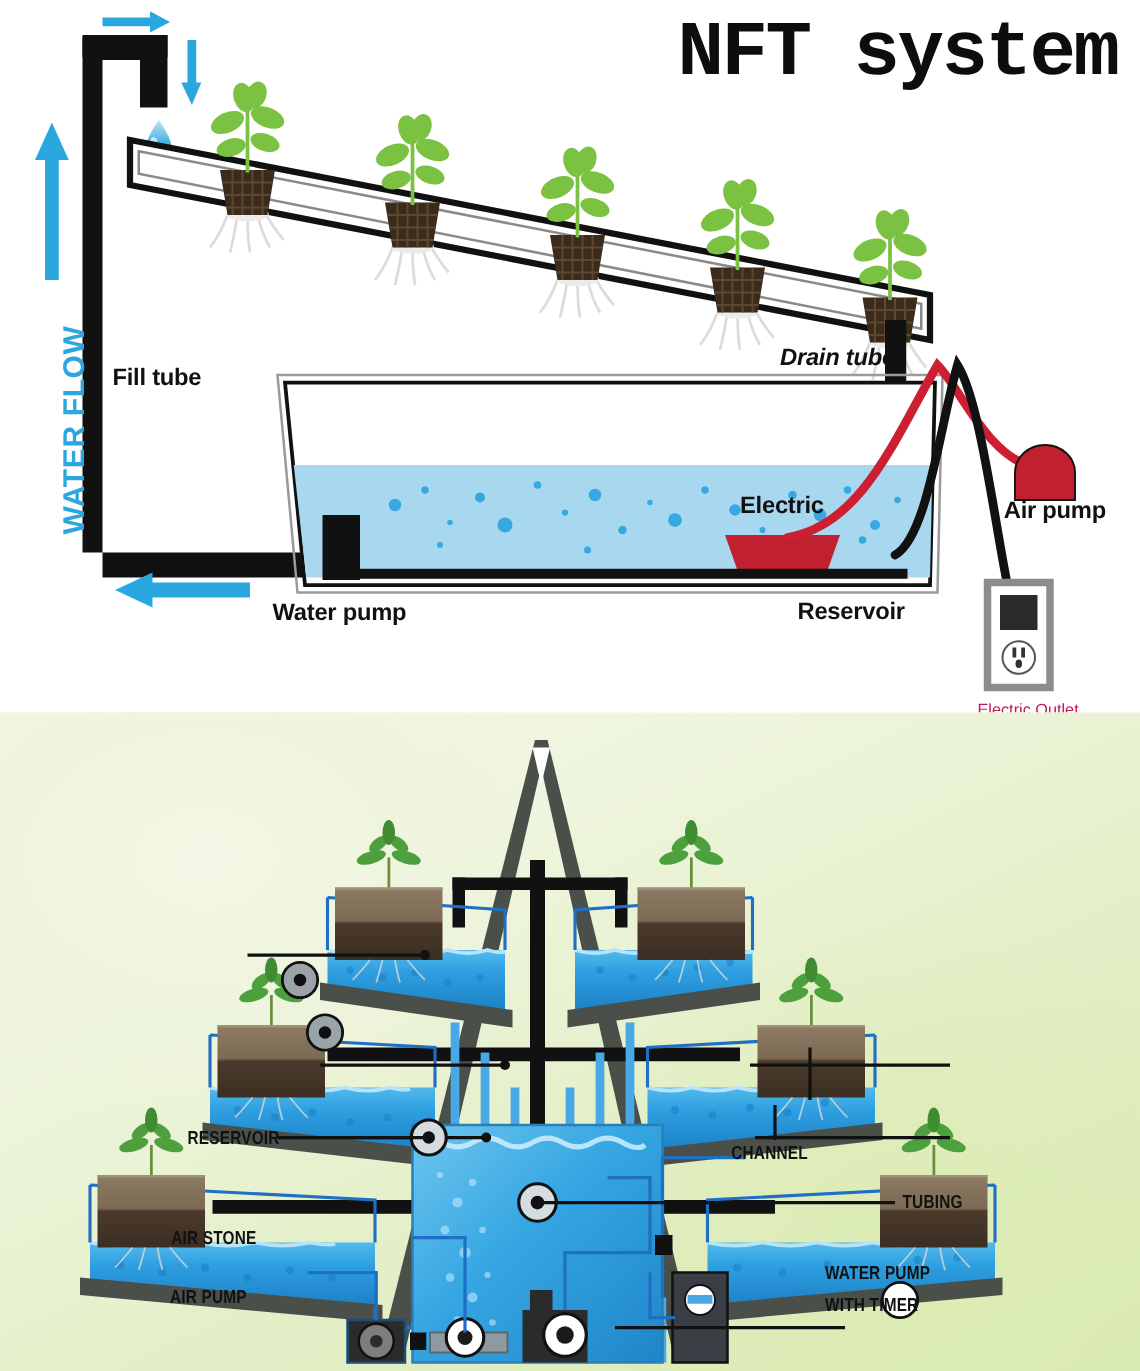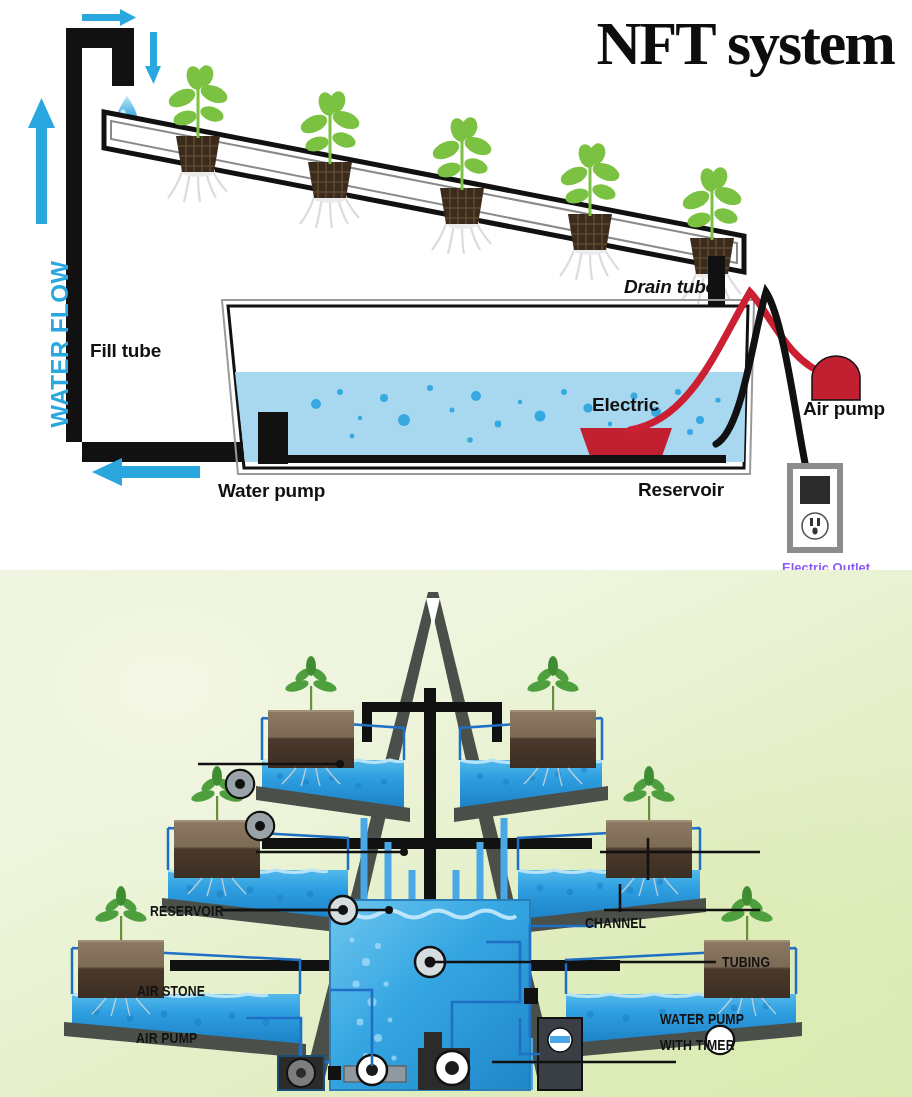--- a/index.html
+++ b/index.html
@@ -6,26 +6,26 @@
   body{font-family:"Liberation Sans","DejaVu Sans",sans-serif;}
   #page{position:relative;width:912px;height:1097px;overflow:hidden;background:#fff;}
 
   
   #panel-top{position:absolute;left:0;top:0;width:912px;height:570px;background:#ffffff;overflow:hidden;}
   #panel-top svg, #panel-bottom svg{position:absolute;left:0;top:0;}
 
   .lbl{position:absolute;white-space:pre;font-weight:bold;color:#111;letter-spacing:-0.2px;}
   .lbl-top{font-size:19px;font-family:"Liberation Sans",sans-serif;}
   #title{position:absolute;right:18px;top:12px;font-size:62px;font-weight:bold;color:#0d0d0d;
-         letter-spacing:-2px;font-family:Liberation Serif, serif;line-height:1;}
+         letter-spacing:-2px;font-family:Liberation Mono, monospace;line-height:1;}
   #waterflow{position:absolute;left:-30px;top:330px;width:180px;text-align:center;
              transform:rotate(-90deg);transform-origin:center center;
              font-size:24px;font-weight:bold;color:#2ba7e0;letter-spacing:0.5px;
              font-family:"Liberation Sans",sans-serif;}
-  #elec-lbl{position:absolute;left:782px;top:560px;font-size:13px;color:#8b5cf6;font-weight:bold;
+  #elec-lbl{position:absolute;left:782px;top:560px;font-size:13px;color:#be185d;font-weight:normal;
             font-family:"Liberation Sans",sans-serif;white-space:pre;}
 
   
   #panel-bottom{position:absolute;left:0;top:570px;width:912px;height:527px;overflow:hidden;
     background:
       radial-gradient(ellipse 420px 300px at 18% 22%, #f4f8e6 0%, #eef4dd 40%, rgba(238,244,221,0) 72%),
       radial-gradient(ellipse 500px 400px at 82% 85%, #dcecb4 0%, rgba(220,236,180,0) 70%),
       linear-gradient(155deg,#f3f7e8 0%,#eef5dd 30%,#e4efc8 60%,#d9e9b2 100%);
   }
   .lbl-bot{position:absolute;white-space:pre;font-weight:bold;color:#111;
@@ -250,21 +250,21 @@
         <circle cx="815" cy="526" r="13" fill="#fff" stroke="#555" stroke-width="1.6"></circle>
         <rect x="810" y="518" width="3" height="8" fill="#333"></rect>
         <rect x="817" y="518" width="3" height="8" fill="#333"></rect>
         <ellipse cx="815" cy="531" rx="2.6" ry="3.4" fill="#333"></ellipse>
       </g>
     </svg>
 
     <div id="title">NFT system</div>
     <div id="waterflow">WATER FLOW</div>
 
-    <div class="lbl lbl-top" style="left:90px;top:292px;margin-top:48px;">Fill tube</div>
+    <div class="lbl lbl-top" style="left:90px;top:292px;">Fill tube</div>
     <div class="lbl lbl-top" style="left:624px;top:276px;font-style:italic;">Drain tube</div>
     <div class="lbl lbl-top" style="left:592px;top:394px;">Electric</div>
     <div class="lbl lbl-top" style="left:803px;top:398px;">Air pump</div>
     <div class="lbl lbl-top" style="left:218px;top:480px;">Water pump</div>
     <div class="lbl lbl-top" style="left:638px;top:479px;">Reservoir</div>
     <div id="elec-lbl">Electric Outlet</div>
   </div>
 
   <div id="panel-bottom">
     <svg width="912" height="527" viewBox="0 0 912 527">

